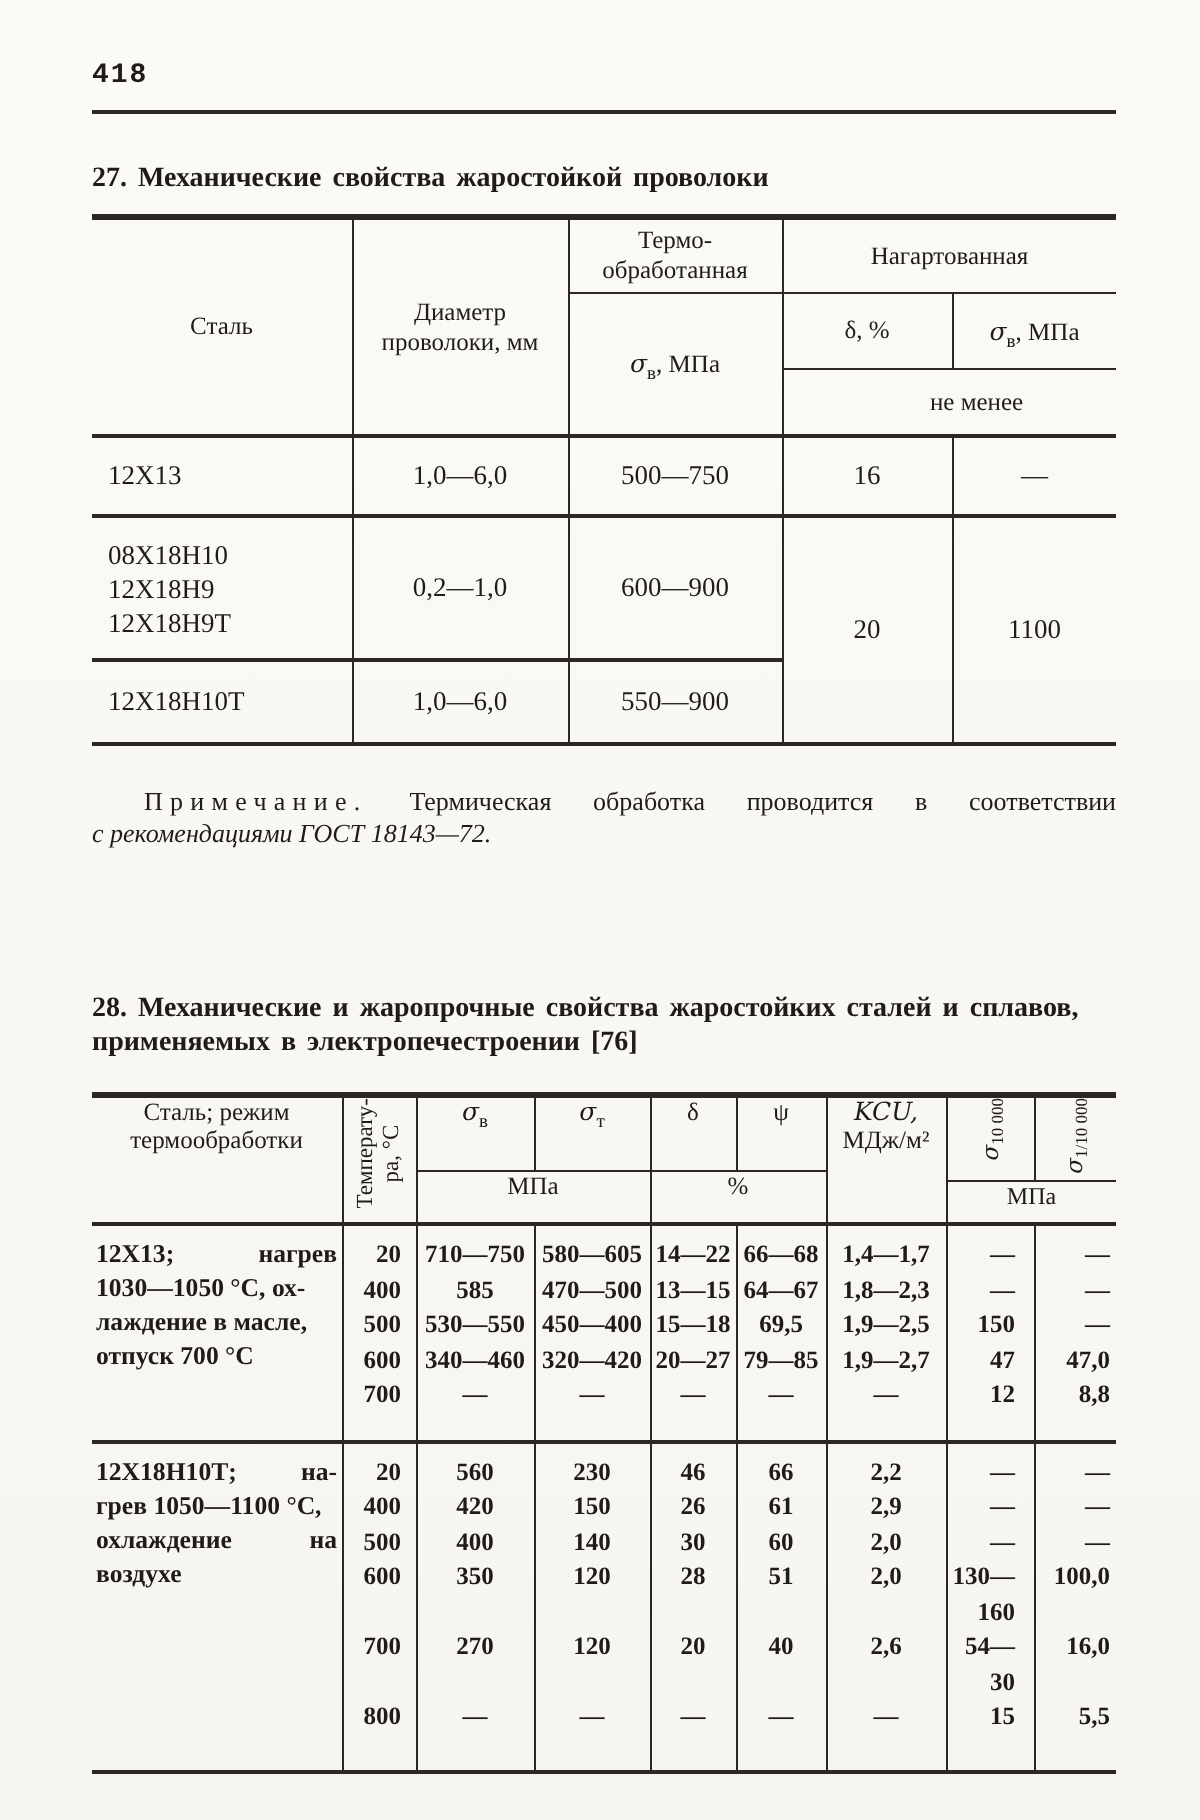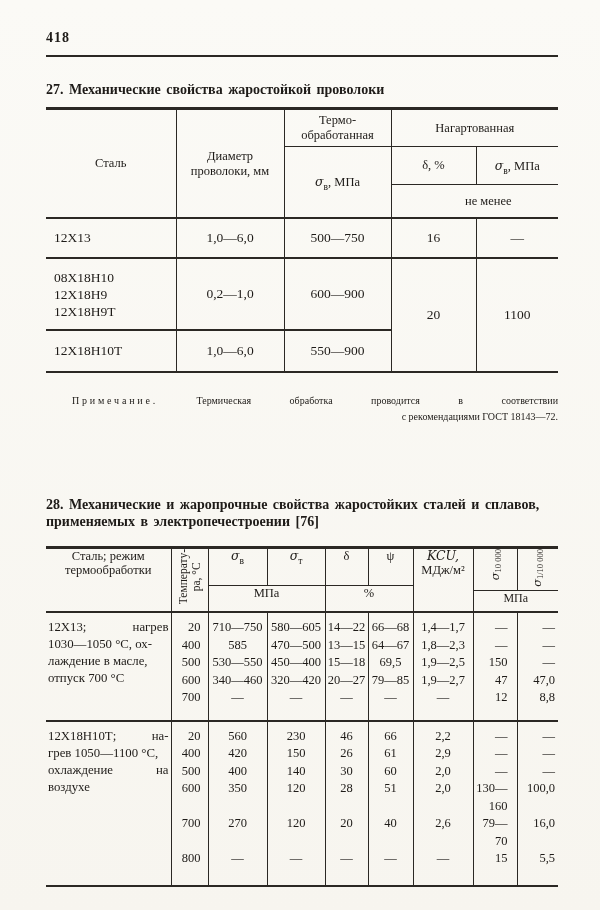--- a/index.html
+++ b/index.html
@@ -11,21 +11,21 @@
     -webkit-font-smoothing:antialiased;
   }
   .page{
     position:relative;width:600px;height:910px;overflow:hidden;
     background:linear-gradient(180deg,#fbfaf6 0%,#f7f5ef 100%);
     box-sizing:border-box;
     padding:30px 42px 0 46px;
   }
   
   .running-head{display:flex;align-items:baseline;height:18px;}
-  .pagenum{font-weight:bold;font-size:14px;letter-spacing:1px;}
+  .pagenum{font-weight:bold;font-size:14px;letter-spacing:1px;font-family:Liberation Mono, monospace;}
   .head-title{flex:1;text-align:center;font-weight:bold;font-size:13px;word-spacing:3px;}
   .head-rule{height:2.4px;background:#2b2824;margin-top:7px;}
 
   .tbl-title{
     font-weight:bold;font-size:14px;line-height:17px;margin:24px 0 0 0;
     word-spacing:2px;white-space:pre-line;
   }
 
   table{border-collapse:collapse;table-layout:fixed;width:512px;}
   td{padding:0;vertical-align:middle;text-align:center;overflow:hidden;}
@@ -43,24 +43,24 @@
   .t27 tr.hr3 td{height:32px;padding-left:27px;}
   .t27 .bb1{border-bottom:1.6px solid #2b2824;}
   .t27 .hsep{border-bottom:2.4px solid #2b2824;}
   .t27 .rsep{border-bottom:2px solid #2b2824;}
   .t27 tr.b1 td{height:38px;font-size:13.5px;}
   .t27 tr.b2 td{height:70px;font-size:13.5px;}
   .t27 tr.b3 td{height:40px;font-size:13.5px;}
   .t27 td.steels{line-height:17px;}
 
   
-  .note{margin:20px 0 0 0;font-size:10px;line-height:15.5px;width:512px;}
+  .note{margin:20px 0 0 0;font-size:13px;line-height:15.5px;width:512px;}
   .note .l1{text-align:justify;text-align-last:justify;text-indent:26px;}
   .note-label{letter-spacing:0.28em;}
-  .note .l2{text-align:right;}
+  .note .l2{text-align:left;font-style:italic;}
 
   
   .t28{margin-top:16px;border-top:3px solid #2b2824;border-bottom:2.4px solid #2b2824;}
   .t28 td{border-left:1.6px solid #2b2824;font-size:12.5px;}
   .t28 td.c1{border-left:none;}
   .t28 tr.hr1 td{height:36px;}
   .t28 tr.hr2 td{height:25px;}
   .t28 tr.hr3 td{height:20px;font-size:12px;}
   .t28 .bb1{border-bottom:1.6px solid #2b2824;}
   .t28 .hsep{border-bottom:2.4px solid #2b2824;}
@@ -73,21 +73,21 @@
     max-height:80px;
   }
   .vert sub{font-size:8.5px;}
   .t28 td.label{
     text-align:left;vertical-align:top;padding:6px 2px 0 2px;
     font-size:12.8px;line-height:17px;
   }
   .sl{white-space:nowrap;}
   .jl{text-align:justify;text-align-last:justify;}
   .t28 tbody td{vertical-align:top;}
-  .t28 .r{line-height:17.5px;font-size:13px;}
+  .t28 .r{line-height:17.5px;font-size:13px;font-weight:bold;}
   .t28 .first td{padding-top:6px;}
   .t28 .tmp{text-align:right;padding-right:7px;}
   .t28 .s8{text-align:right;padding-right:9px;}
   .t28 .s9{text-align:right;padding-right:3px;}
   .t28 .pb{padding-bottom:13px;}
 </style>
 </head>
 <body>
 
 <div class="page">
@@ -298,21 +298,21 @@
 160</td>
         <td class="s9">100,0</td>
       </tr>
       <tr class="r">
         <td class="tmp">700</td>
         <td>270</td>
         <td>120</td>
         <td>20</td>
         <td>40</td>
         <td>2,6</td>
-        <td class="s8">79—70</td>
+        <td class="s8">54—30</td>
         <td class="s9">16,0</td>
       </tr>
       <tr class="r">
         <td class="tmp" style="padding-bottom:17px;">800</td>
         <td>—</td>
         <td>—</td>
         <td>—</td>
         <td>—</td>
         <td>—</td>
         <td class="s8">15</td>

